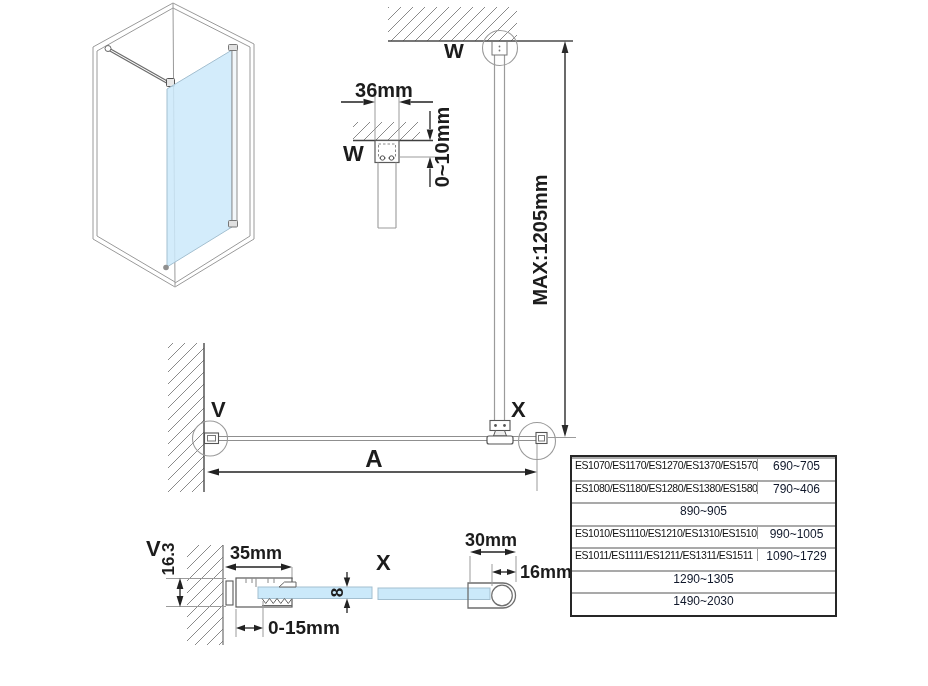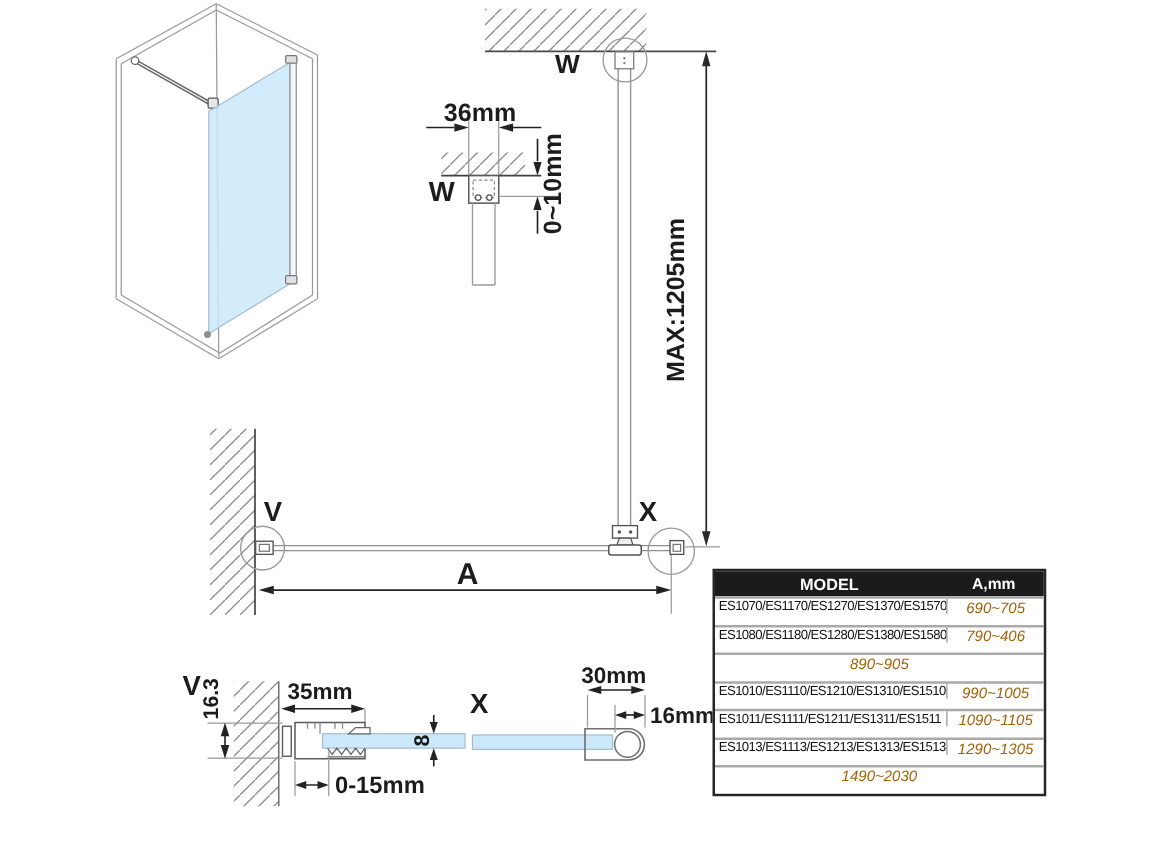--- a/index.html
+++ b/index.html
@@ -14,21 +14,21 @@
   .spec-table{position:absolute;left:570px;top:455px;width:263px;
               border:2px solid #262626;background:#fff;}
   .spec-header{display:flex;background:#1b1b1b;color:#fff;height:20px;align-items:center;}
   .spec-header .h-model{width:183px;text-align:center;font-weight:bold;font-size:13px;}
   .spec-header .h-a{flex:1;text-align:center;font-weight:bold;font-size:12.5px;}
   .spec-row{display:flex;height:20.5px;border-top:2px solid #a9a9a9;align-items:flex-start;}
   .cell-model{width:182px;border-right:1px solid #999;display:flex;align-items:center;
               padding-left:3px;font-size:10.5px;letter-spacing:-0.45px;white-space:nowrap;
               overflow:hidden;color:#111;}
   .cell-a{flex:1;display:flex;align-items:center;justify-content:center;
-          font-size:12px;color:#a16207;font-style:italic;}
+          font-size:12px;color:#0f172a;}
 </style>
 </head>
 <body>
 
 <div class="stage">
 
 <svg width="928" height="686" viewBox="0 0 928 686">
   <defs>
     <pattern id="hatch" width="12" height="12" patternUnits="userSpaceOnUse">
       <path d="M-2,14 L14,-2" stroke="#8a8a8a" stroke-width="1" fill="none"></path>
@@ -189,45 +189,40 @@
 
     <path d="M492,564 V586" stroke="#9b9b9b" stroke-width="1"></path>
     <path d="M495,572 H513" stroke="#222" stroke-width="1.3"></path>
     <polygon points="492,572 501,568.9 501,575.1" fill="#222"></polygon>
     <polygon points="516,572 507,568.9 507,575.1" fill="#222"></polygon>
     <text x="520" y="578" font-size="18" class="dim-t">16mm</text>
   </g>
 </svg>
 
 <div class="spec-table">
-  <div class="spec-header">
-    <div class="h-model">MODEL</div>
-    <div class="h-a">A,mm</div>
-  </div>
   <div class="spec-row">
     <div class="cell-model">ES1070/ES1170/ES1270/ES1370/ES1570</div>
     <div class="cell-a">690~705</div>
   </div>
   <div class="spec-row">
     <div class="cell-model">ES1080/ES1180/ES1280/ES1380/ES1580</div>
     <div class="cell-a">790~406</div>
   </div>
   <div class="spec-row">
     <div class="cell-a">890~905</div>
   </div>
   <div class="spec-row">
     <div class="cell-model">ES1010/ES1110/ES1210/ES1310/ES1510</div>
     <div class="cell-a">990~1005</div>
   </div>
   <div class="spec-row">
     <div class="cell-model">ES1011/ES1111/ES1211/ES1311/ES1511</div>
-    <div class="cell-a">1090~1105</div>
-  </div>
-  <div class="spec-row">
-    <div class="cell-model">ES1013/ES1113/ES1213/ES1313/ES1513</div>
+    <div class="cell-a">1090~1729</div>
+  </div>
+  <div class="spec-row">
     <div class="cell-a">1290~1305</div>
   </div>
   <div class="spec-row">
     <div class="cell-a">1490~2030</div>
   </div>
 </div>
 
 </div>
 
 </body></html>

